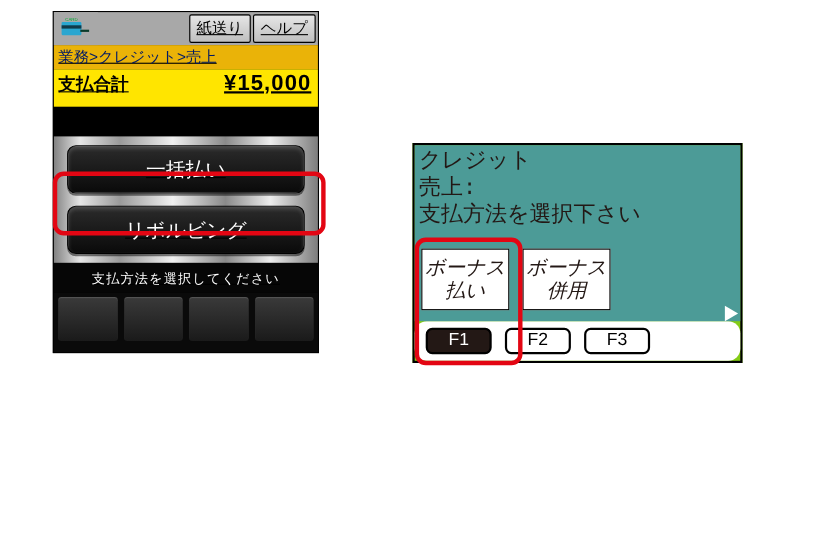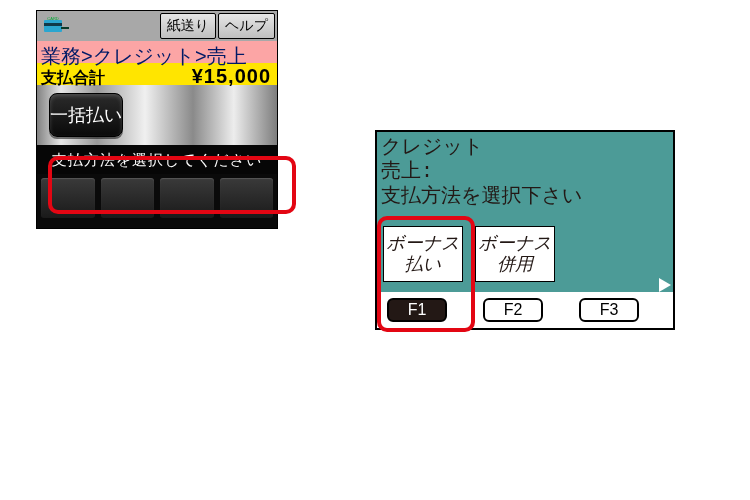--- a/index.html
+++ b/index.html
@@ -9,25 +9,26 @@
     width: 750px;
     height: 500px;
     font-family: "Hiragino Kaku Gothic Pro", "Meiryo", sans-serif;
     color: #000;
     position: relative;
   }
 
   
   .device {
     position: absolute;
-    left: 36px;
+    left: 48px;
     top: 10px;
     width: 240px;
     border: 1px solid #000;
     background: #000;
+    text-decoration: underline;
   }
 
   .title-bar {
     display: flex;
     height: 30px;
     background: #a8a8a8;
     align-items: stretch;
     box-sizing: border-box;
   }
   .card-slot {
@@ -48,68 +49,69 @@
     font-size: 14px;
     padding: 0 6px;
     margin: 2px 2px 2px 0;
     border-radius: 2px;
     box-sizing: border-box;
     min-width: 52px;
     cursor: pointer;
   }
 
   .breadcrumb {
-    background: #fca5a5;
+    background: #eab308;
     color: #001a66;
-    font-size: 20px;
+    font-size: 14px;
     padding: 2px 4px;
     height: 22px;
     box-sizing: border-box;
     letter-spacing: 0;
   }
 
   .total-bar {
     background: #ffe500;
     color: #000;
     font-size: 16px;
     font-weight: bold;
     display: flex;
     justify-content: space-between;
     align-items: baseline;
     padding: 2px 6px 4px 4px;
-    height: 22px;
+    height: 34px;
     box-sizing: border-box;
   }
   .total-bar .amount { font-size: 20px; letter-spacing: 1px; }
 
   .option-area {
     background: linear-gradient(90deg,#828282 0%,#e6e6e6 10%,#9a9a9a 25%,#f0f0f0 45%,#8a8a8a 65%,#ededed 82%,#7d7d7d 100%);
     padding: 8px 12px 8px 12px;
     display: flex;
-    flex-direction: row;
+    flex-direction: column;
     gap: 11px;
+    margin-top: 27px;
   }
   .opt-btn {
     background: linear-gradient(#2b2b2b,#0a0a0a);
     color: #fff;
     font-size: 18px;
     height: 42px;
     border: 1px solid #000;
     border-radius: 8px;
     display: flex;
     align-items: center;
     justify-content: center;
     box-shadow: inset 0 2px 4px rgba(255,255,255,.18), 0 2px 0 rgba(0,0,0,.5);
     cursor: pointer;
   }
 
   .prompt-bar {
     background: #060606;
     color: #fff;
-    font-size: 15px;
+    font-size: 12px;
     text-align: center;
     padding: 6px 0 4px 0;
     letter-spacing: 1px;
   }
 
   .softkeys {
     display: flex;
     background: #0a0a0a;
     padding: 4px 4px 10px 4px;
     gap: 6px;
@@ -185,23 +187,24 @@
     bottom: 0;
     width: 0; height: 0;
     border-top: 7px solid transparent;
     border-bottom: 7px solid transparent;
     border-left: 12px solid #fff;
   }
 
   .mini-fkeys {
     background: #fff;
     display: flex;
-    gap: 36px;
+    gap: 12px;
     padding: 6px 6px 6px 10px;
     box-sizing: border-box;
+    border-radius: 11px;
   }
   .fkey {
     width: 60px;
     height: 24px;
     border: 2px solid #000;
     border-radius: 6px;
     display: flex;
     align-items: center;
     justify-content: center;
     font-size: 16px;
@@ -240,20 +243,21 @@
 
   <div class="breadcrumb">業務&gt;クレジット&gt;売上</div>
 
   <div class="total-bar">
     <span>支払合計</span>
     <span class="amount">¥15,000</span>
   </div>
 
   <div class="option-area">
     <div class="opt-btn">一括払い</div>
+    <div class="opt-btn">リボルビング</div>
   </div>
 
   <div class="prompt-bar">支払方法を選択してください</div>
 
   <div class="softkeys">
     <div class="softkey"></div>
     <div class="softkey"></div>
     <div class="softkey"></div>
     <div class="softkey"></div>
   </div>

